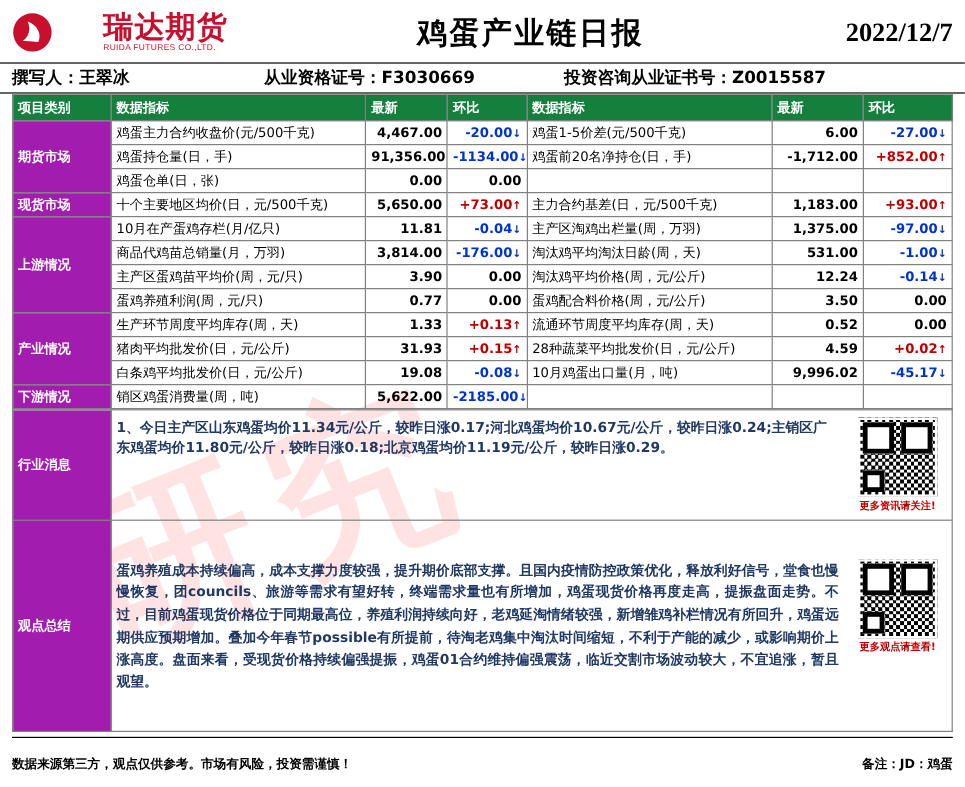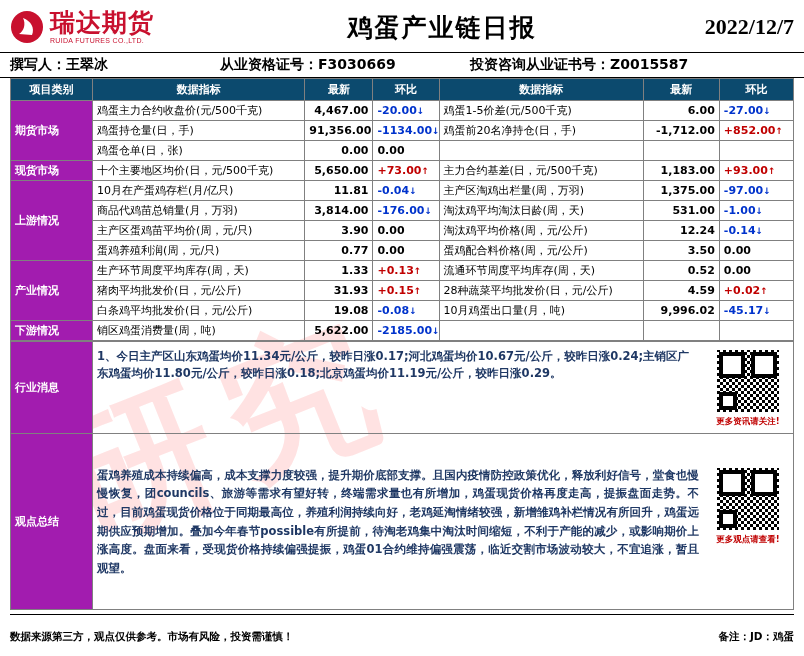--- a/index.html
+++ b/index.html
@@ -31,21 +31,21 @@
   }
   .wrap { position: relative; z-index: 2; }
 
   
   .header {
     display: flex;
     align-items: center;
     padding: 6px 10px 4px 10px;
     height: 52px;
   }
-  .logo-block { display: flex; align-items: center; width: 230px; }
+  .logo-block { display: flex; align-items: center; width: 230px; gap: 36px; }
   .logo-mark {
     width: 34px; height: 34px;
     position: relative;
     margin-right: 6px;
     flex: none;
   }
   .logo-text { line-height: 1; }
   .logo-cn {
     font-size: 25px;
     font-weight: bold;
@@ -97,38 +97,38 @@
     table-layout: fixed;
   }
   table.main td, table.main th {
     border: 1px solid #808080;
     padding: 2px 4px;
     font-size: 11px;
     vertical-align: middle;
     font-family: "DejaVu Sans", sans-serif;
   }
   thead th {
-    background: #0c4a6e;
+    background: #15803d;
     color: #fff;
     font-weight: bold;
     font-size: 12px;
     height: 22px;
-    text-align: center;
+    text-align: left;
     margin-top: 24px;
   }
   .cat {
     background: #a21caf;
     color: #fff;
     font-weight: bold;
     text-align: left;
     font-size: 12px;
   }
   .ind { text-align: left; }
   .num { text-align: right; font-weight: bold; font-family: "Liberation Sans", sans-serif; }
-  .chg { text-align: left; font-weight: bold; font-family: "Liberation Sans", sans-serif; }
+  .chg { text-align: right; font-weight: bold; font-family: "Liberation Sans", sans-serif; }
   .up { color: #c00000; }
   .down { color: #0033cc; }
   .flat { color: #000; }
   .arrow { font-size: 9px; }
 
   
   .textrow td { vertical-align: top; }
   .news-cell { position: relative; padding: 4px 6px; }
   .news-text {
     font-size: 11.5px;

